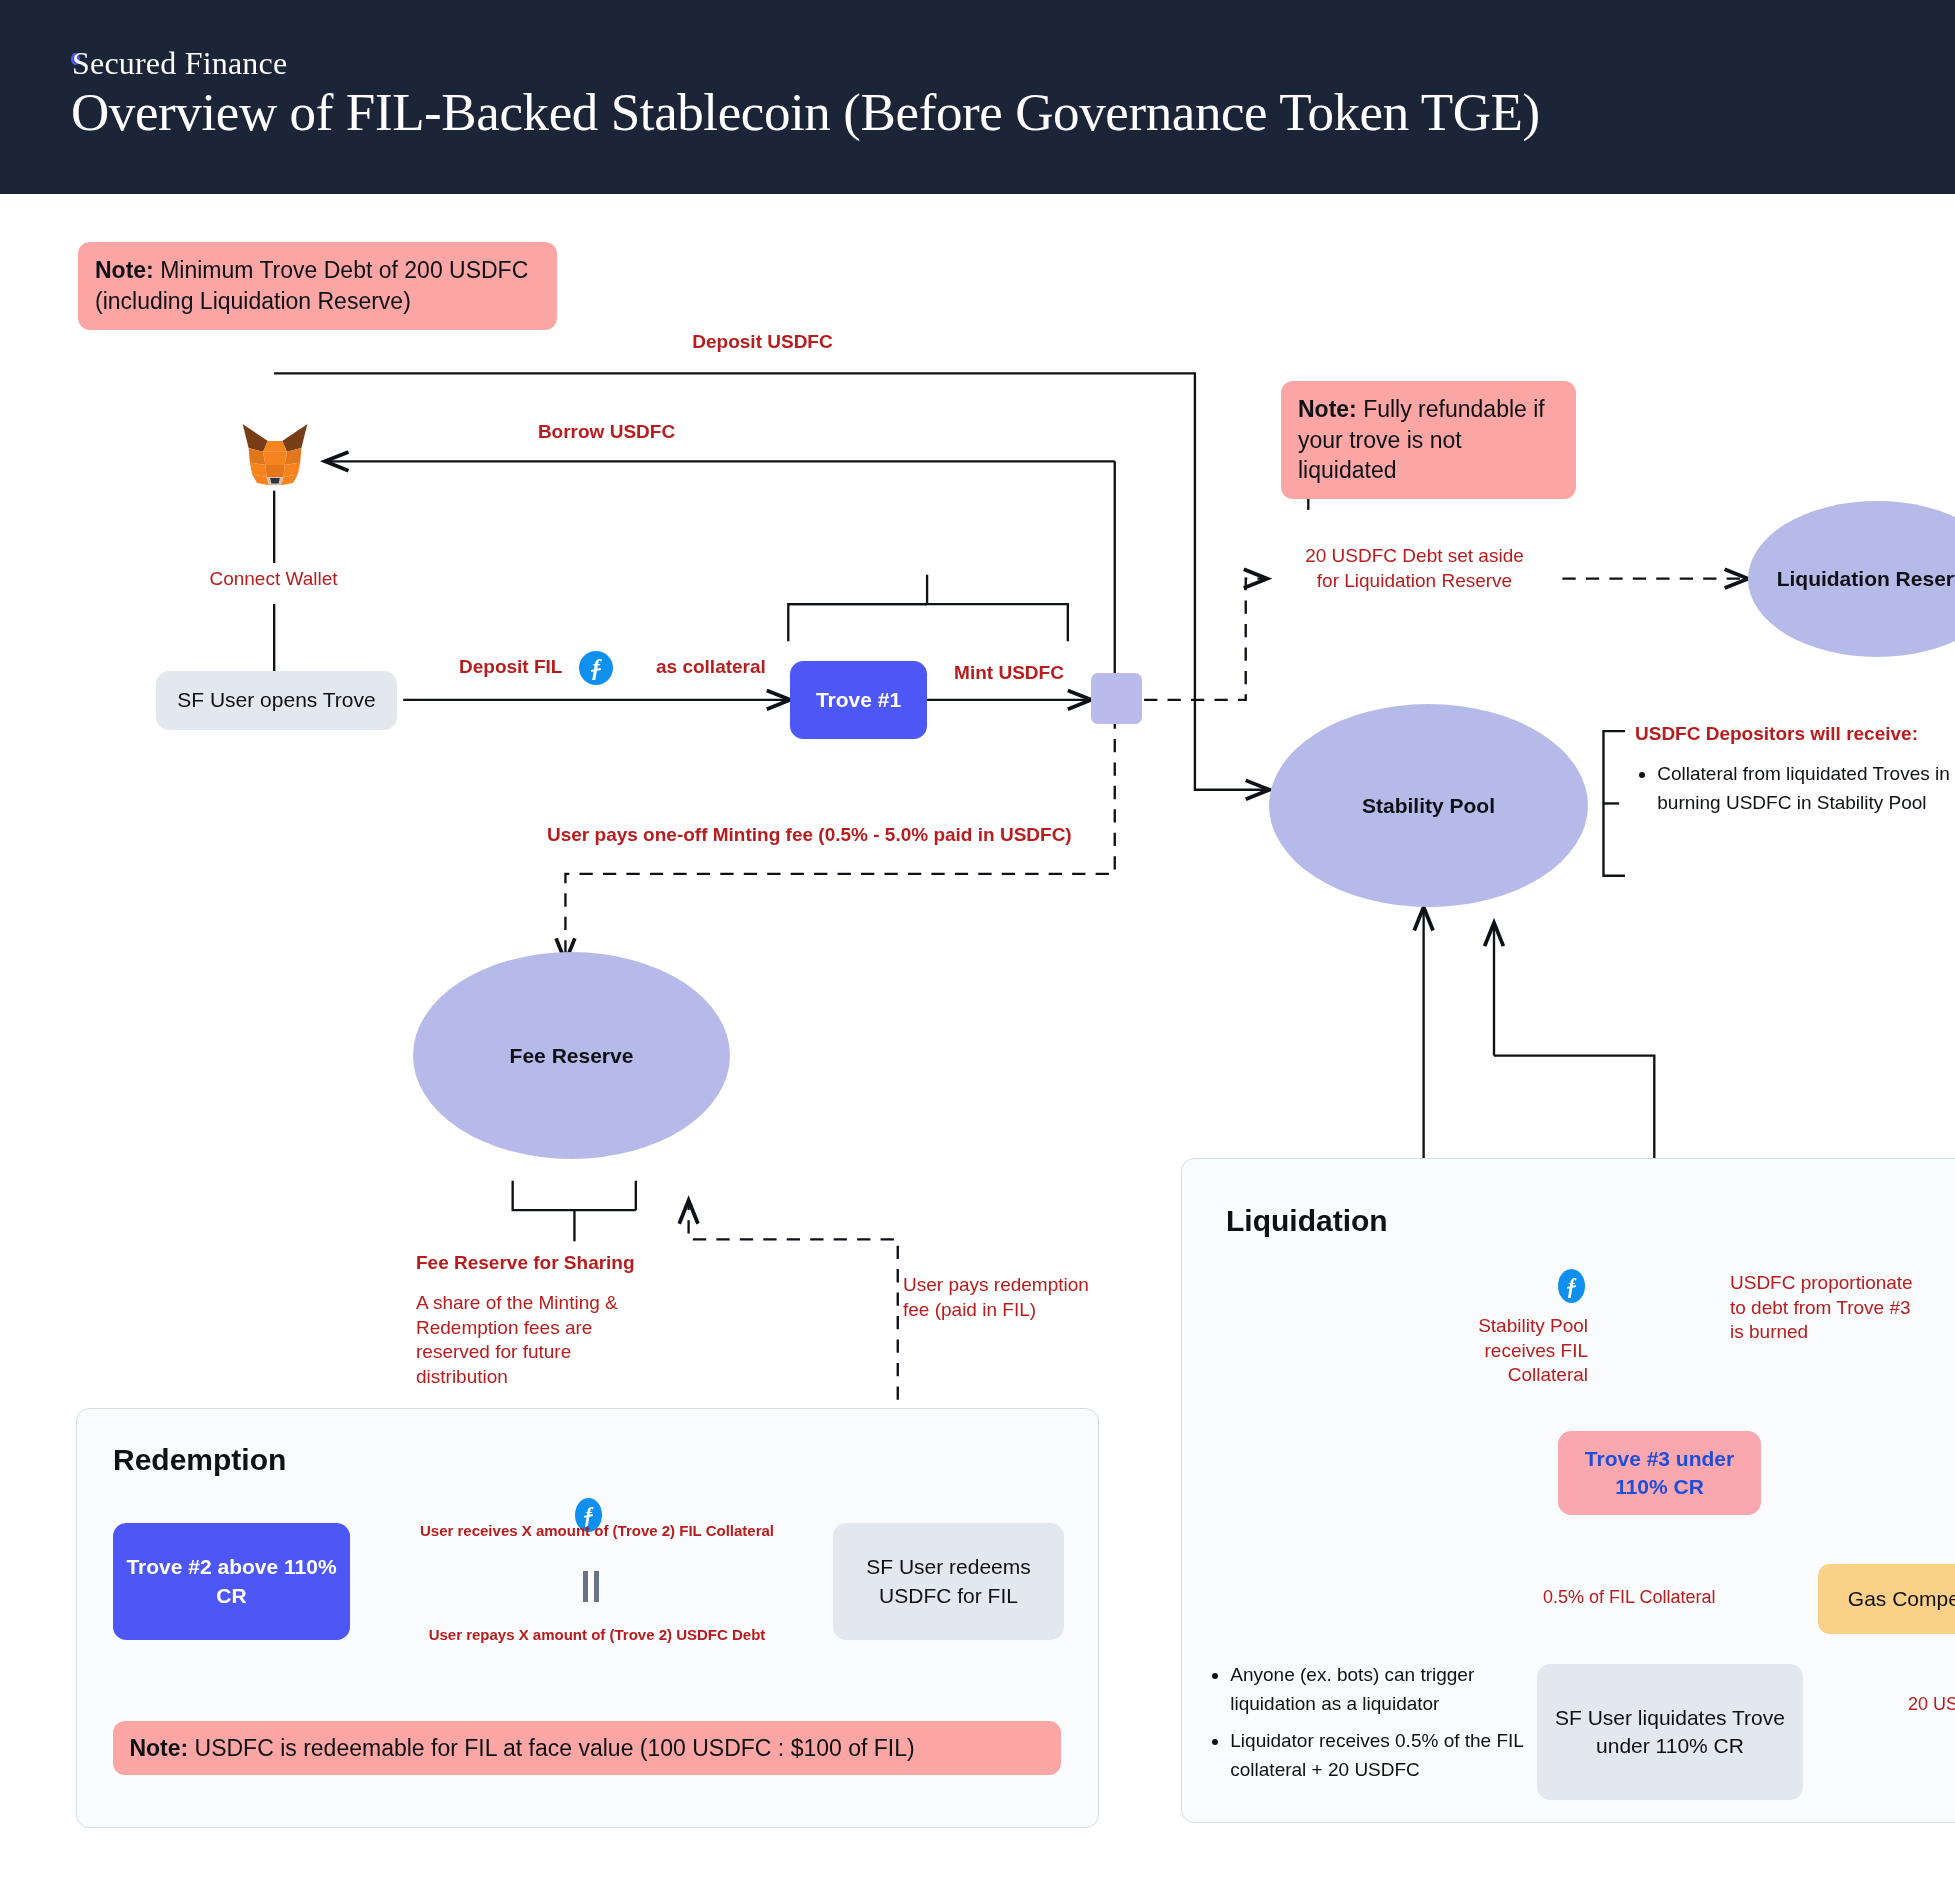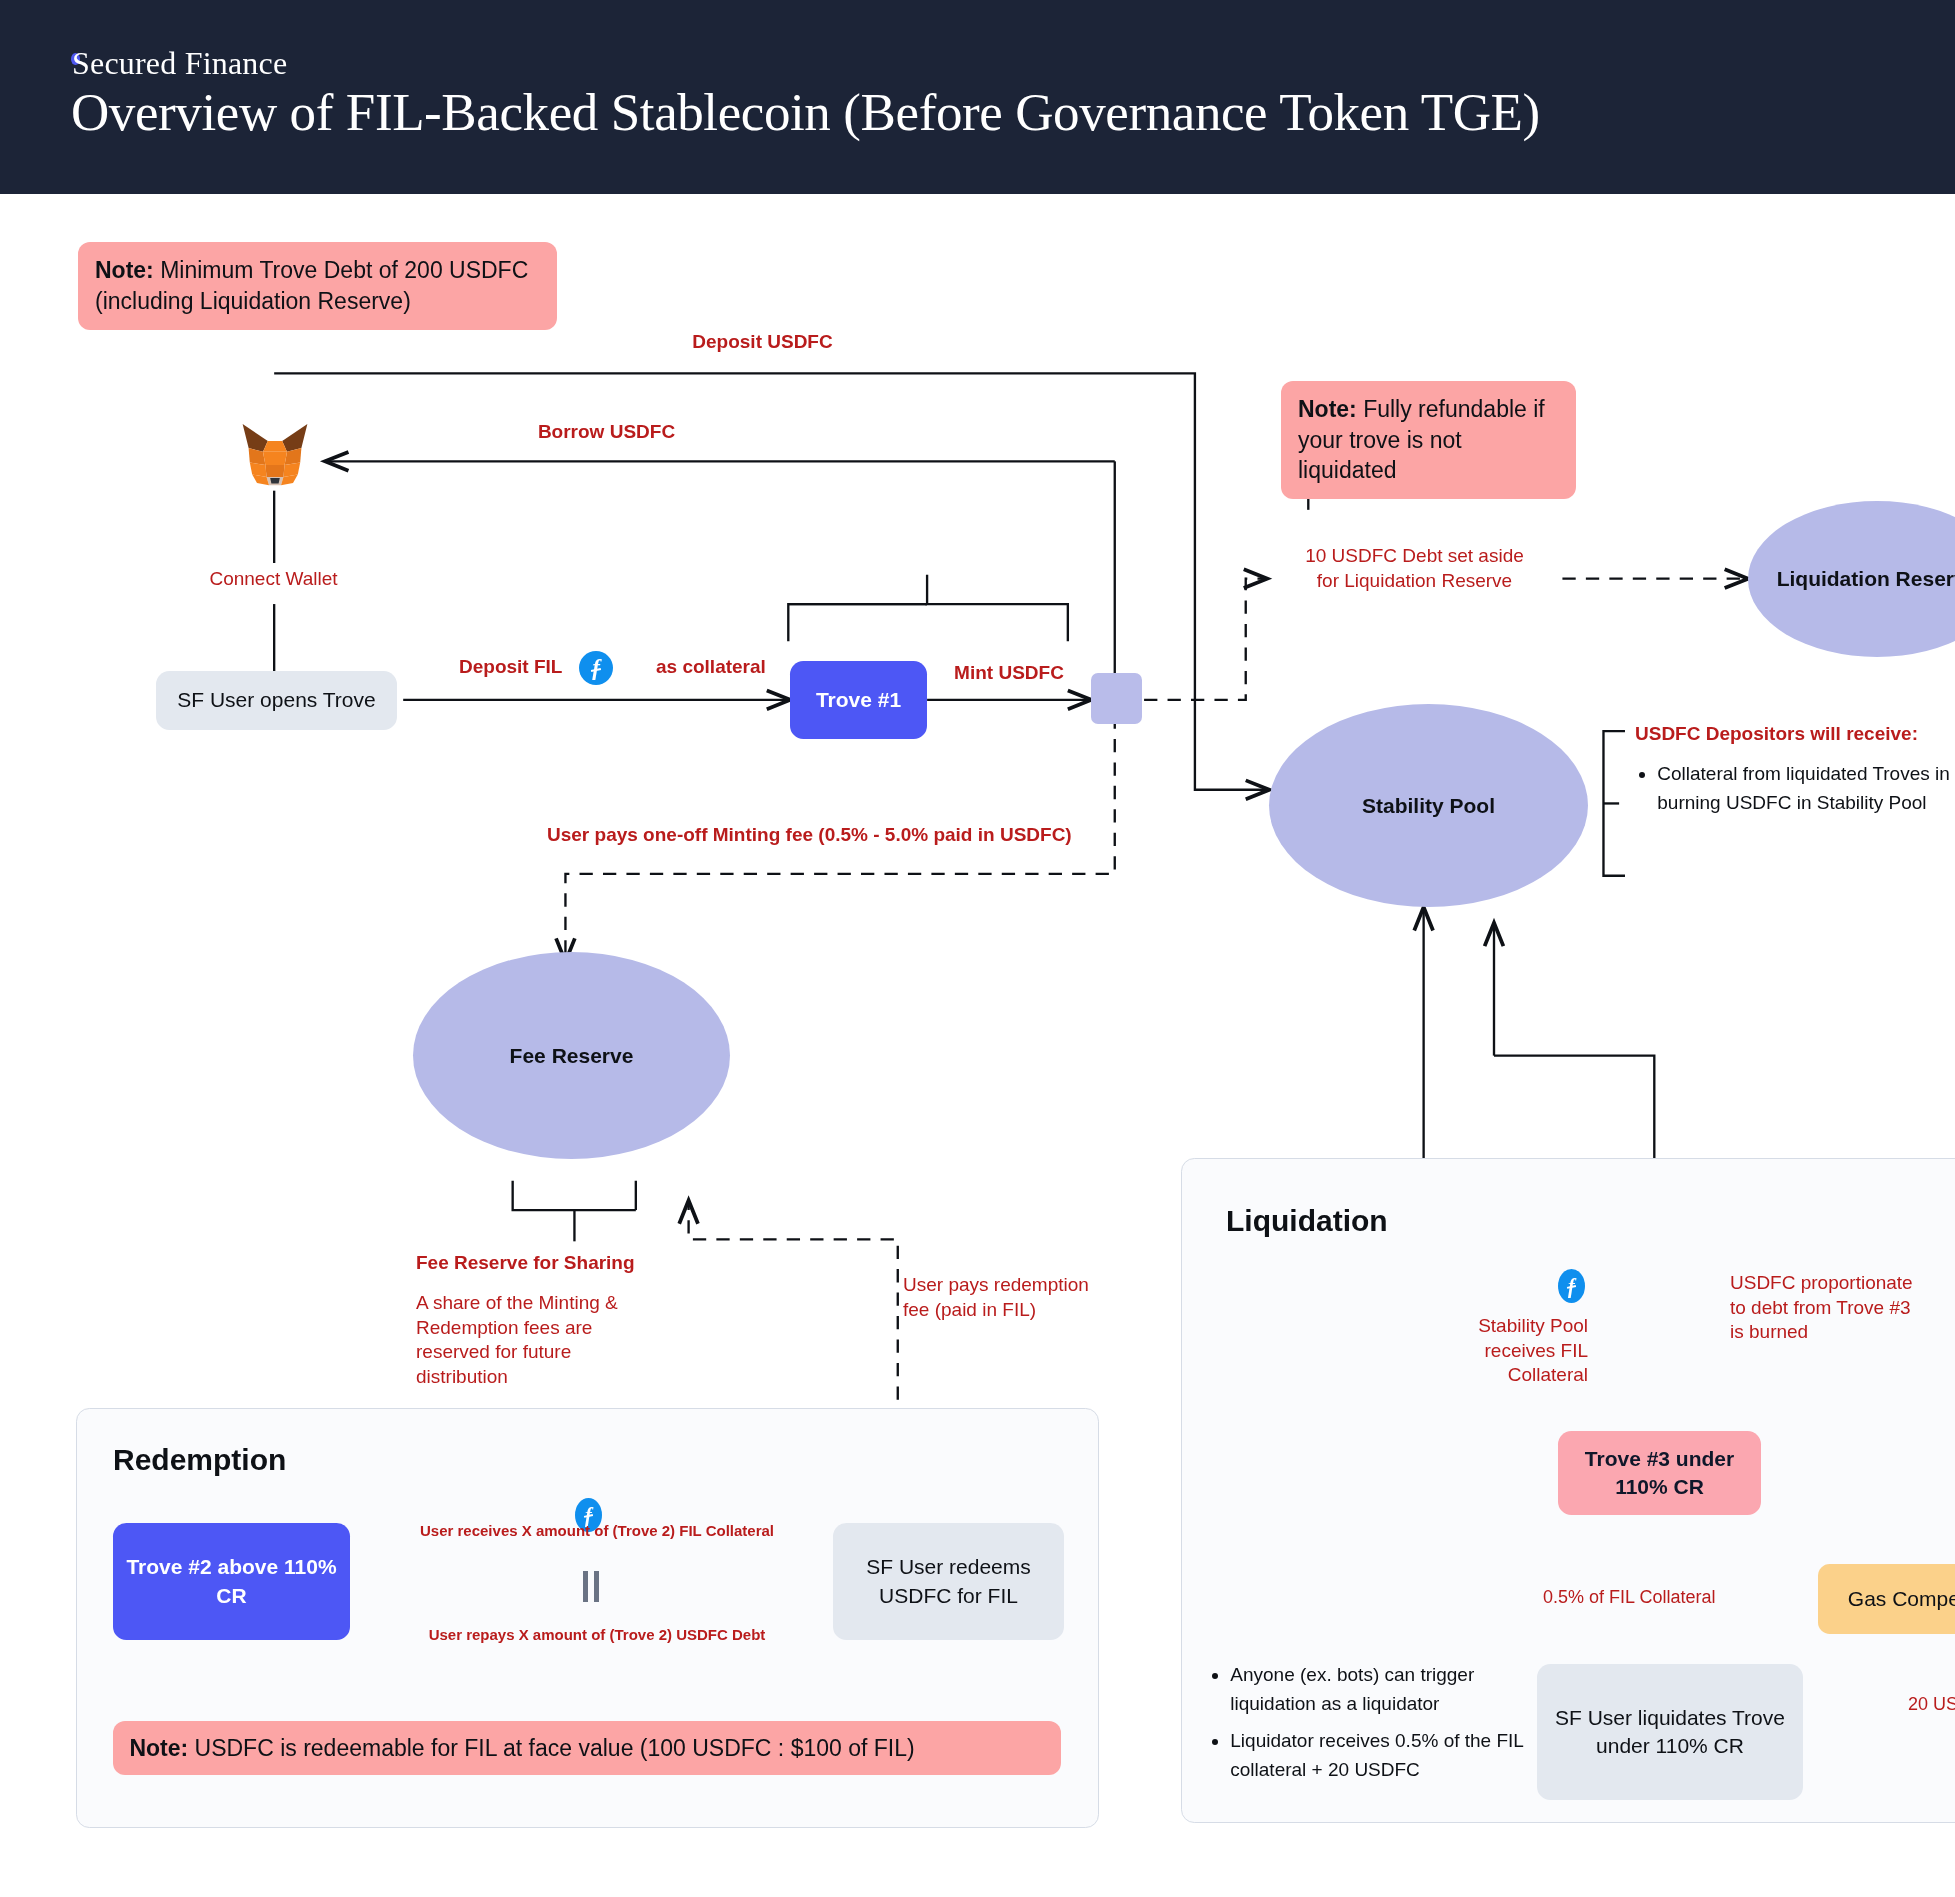--- a/index.html
+++ b/index.html
@@ -58,21 +58,21 @@
     text-align: center; line-height: 1.35;
   }
   .box-grey {
     position: absolute; background: #e3e8ef; border-radius: 13.3px;
     color: #0e1116; font-size: 21px;
     display: flex; align-items: center; justify-content: center;
     text-align: center; line-height: 1.35;
   }
   .box-pink {
     position: absolute; background: #fba7b0; border-radius: 13.3px;
-    color: #0f172a; font-weight: 700; font-size: 21px;
+    color: #1d4ed8; font-weight: 700; font-size: 21px;
     display: flex; align-items: center; justify-content: center;
     text-align: center; line-height: 1.35;
   }
   .box-yellow {
     position: absolute; background: #fbd18a; border-radius: 11.7px;
     color: #0e1116; font-size: 21px;
     display: flex; align-items: center; justify-content: center;
     text-align: center; line-height: 1.35;
   }
   .junction {
@@ -242,21 +242,21 @@
 
 
   <div class="box-blue" style="left:790px; top:661px; width:137px; height:78px;">
     <span>Trove #1</span>
   </div>
 
   <div class="lbl b c" style="left:927px; top:661px; width:164px;">Mint USDFC</div>
 
   <div class="junction" style="left:1091px; top:673px; width:51px; height:51px;"></div>
 
-  <div class="lbl c" style="left:1267px; top:544px; width:295px;">10 USDFC Debt set aside
+  <div class="lbl c" style="left:1267px; top:544px; width:295px;">20 USDFC Debt set aside
 for Liquidation Reserve</div>
 
   <div class="ellipse" style="left:1748px; top:501px; width:258px; height:156px;">
     <span>Liquidation Reserve</span>
   </div>
 
   <div class="ellipse" style="left:1269px; top:704px; width:319px; height:203px;">
     <span>Stability Pool</span>
   </div>
 

